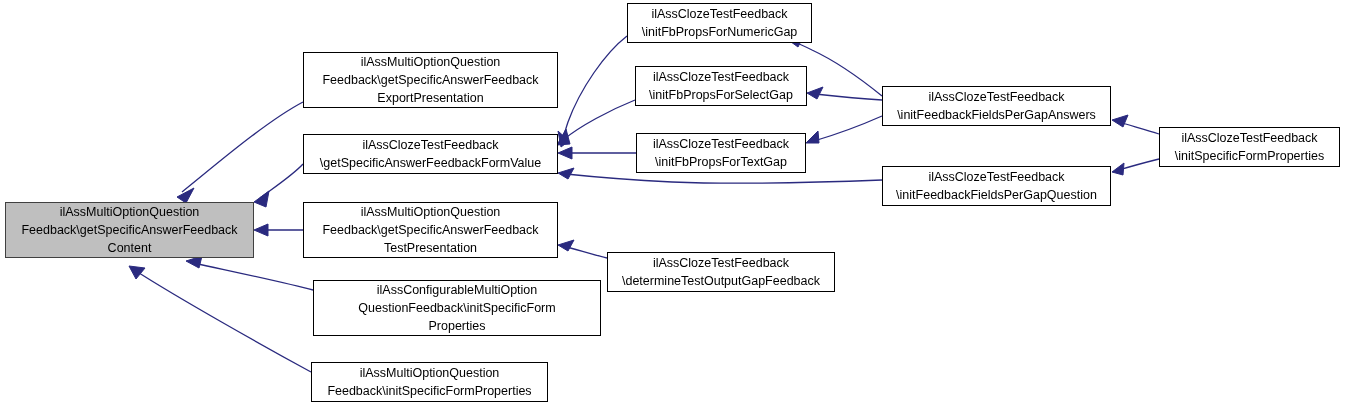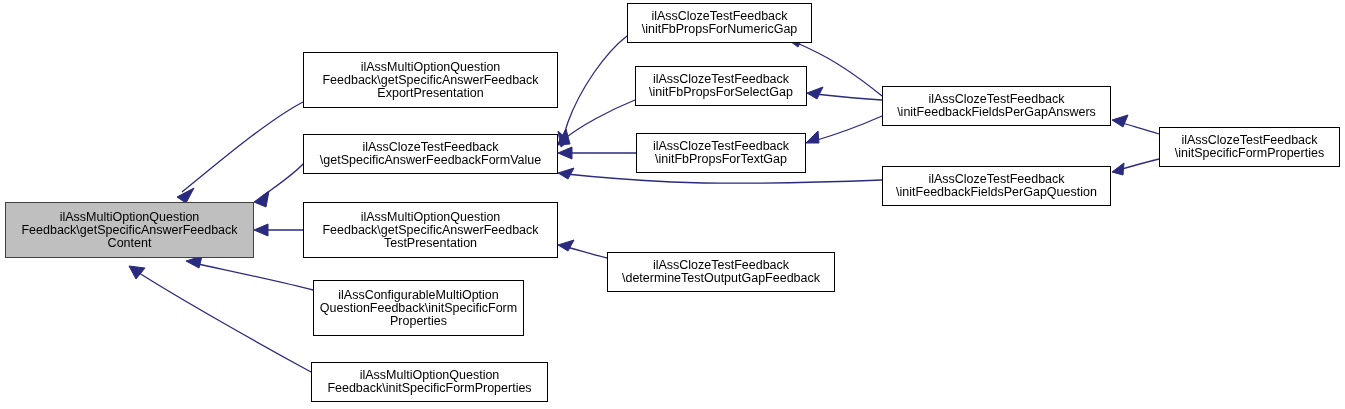--- a/index.html
+++ b/index.html
@@ -27,21 +27,21 @@
     position: absolute;
     box-sizing: border-box;
     display: flex;
     align-items: center;
     justify-content: center;
     text-align: center;
     background: #ffffff;
     border: 1px solid #000000;
     color: #000000;
     font-size: 12.5px;
-    line-height: 13px;
+    line-height: 18px;
     letter-spacing: 0px;
     white-space: pre-line;
     z-index: 2;
   }
   .node.highlight {
     background: #bfbfbf;
     border: 1px solid #404040;
   }
   .node .label {
     display: block;
@@ -90,21 +90,21 @@
 Feedback\getSpecificAnswerFeedback
 Content</span></div>
       <div class="node" style="left: 303px; top: 52px; width: 255px; height: 56px;"><span class="label">ilAssMultiOptionQuestion
 Feedback\getSpecificAnswerFeedback
 ExportPresentation</span></div>
       <div class="node" style="left: 303px; top: 134px; width: 255px; height: 40px;"><span class="label">ilAssClozeTestFeedback
 \getSpecificAnswerFeedbackFormValue</span></div>
       <div class="node" style="left: 303px; top: 202px; width: 255px; height: 56px;"><span class="label">ilAssMultiOptionQuestion
 Feedback\getSpecificAnswerFeedback
 TestPresentation</span></div>
-      <div class="node" style="left: 313px; top: 280px; width: 211px; height: 56px;"><span class="label">ilAssConfigurableMultiOption
+      <div class="node" style="left: 313px; top: 280px; width: 288px; height: 56px;"><span class="label">ilAssConfigurableMultiOption
 QuestionFeedback\initSpecificForm
 Properties</span></div>
       <div class="node" style="left: 311px; top: 362px; width: 237px; height: 40px;"><span class="label">ilAssMultiOptionQuestion
 Feedback\initSpecificFormProperties</span></div>
       <div class="node" style="left: 627px; top: 3px; width: 185px; height: 40px;"><span class="label">ilAssClozeTestFeedback
 \initFbPropsForNumericGap</span></div>
       <div class="node" style="left: 635px; top: 66px; width: 172px; height: 40px;"><span class="label">ilAssClozeTestFeedback
 \initFbPropsForSelectGap</span></div>
       <div class="node" style="left: 636px; top: 133px; width: 170px; height: 40px;"><span class="label">ilAssClozeTestFeedback
 \initFbPropsForTextGap</span></div>

